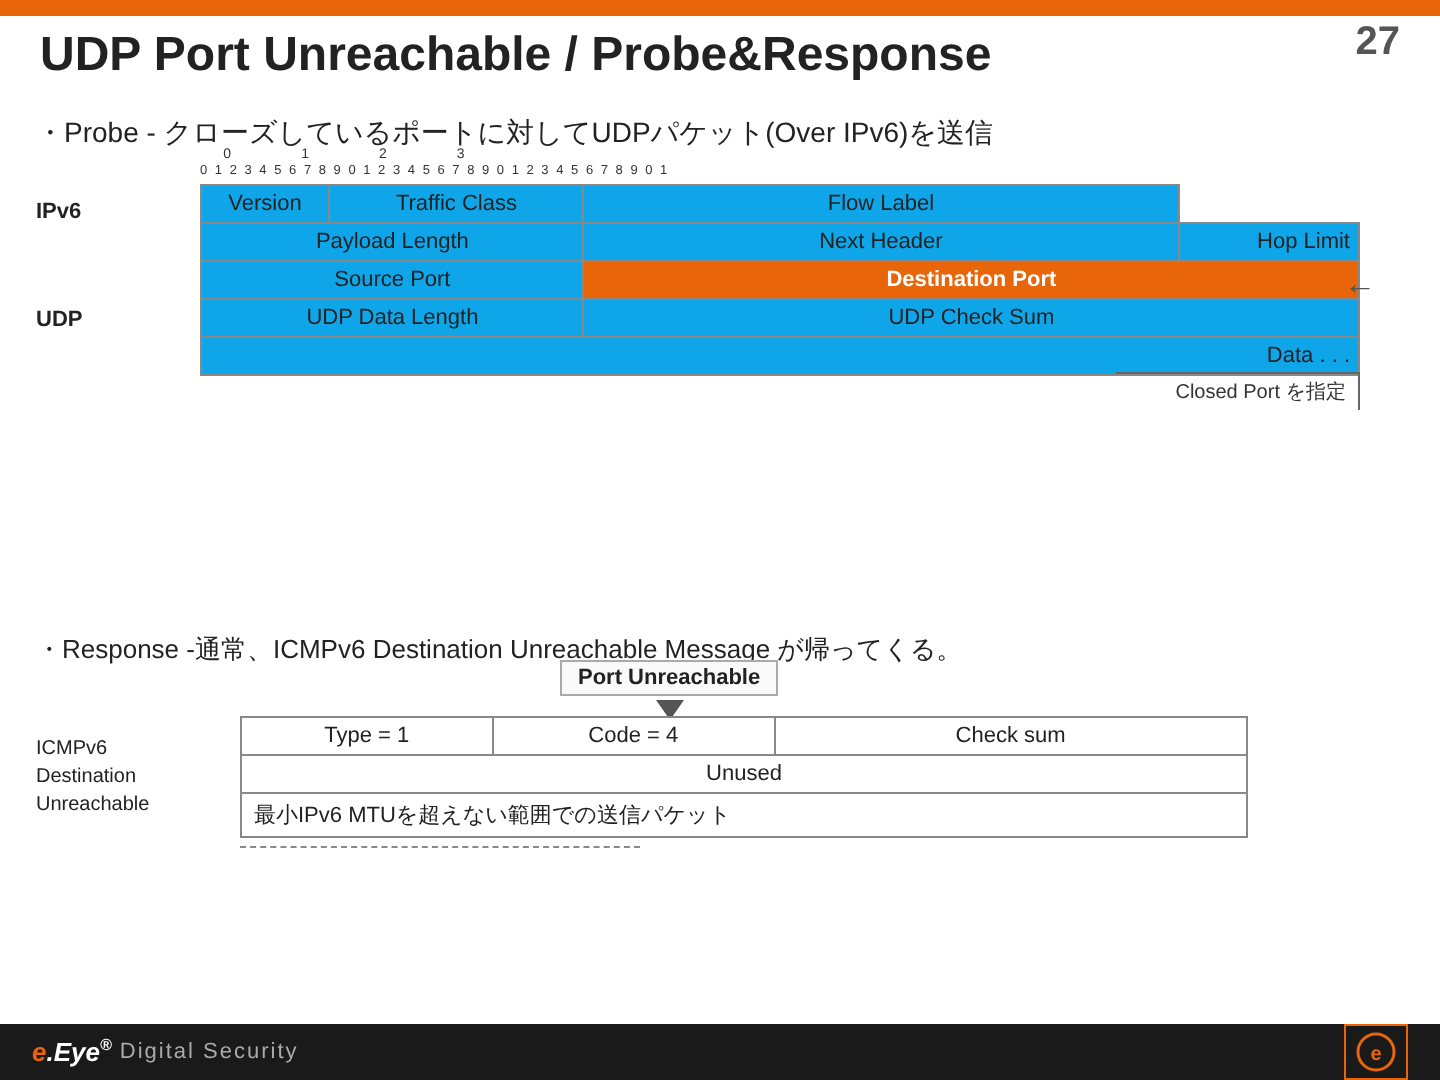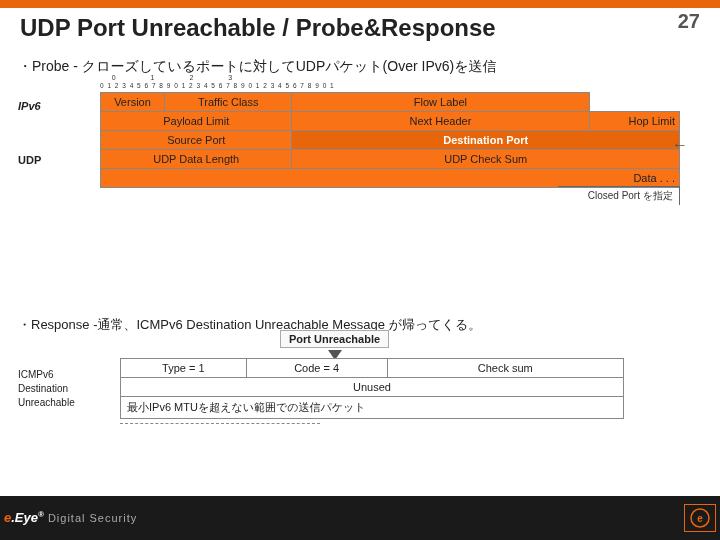--- a/index.html
+++ b/index.html
@@ -49,34 +49,34 @@
 
     .section1 { top: 58px; left: 18px; }
 
     
     .proto-label {
       position: absolute;
       font-size: 11px;
       font-weight: bold;
       color: #222;
     }
-    .ipv6-label { top: 100px; left: 18px; font-style: italic; }
+    .ipv6-label { top: 100px; left: 18px; }
     .udp-label  { top: 154px; left: 18px; }
 
     
     .pkt-table {
       border-collapse: collapse;
       width: 100%;
       font-size: 11px;
     }
     .pkt-table td {
       border: 1px solid #888;
       text-align: center;
       padding: 3px 4px;
-      background: #f97316;
+      background: #0ea5e9;
       font-size: 11px;
       color: #222;
       white-space: nowrap;
     }
     .pkt-table td.dest-port {
       background: #e8650a;
       color: #fff;
       font-weight: bold;
       margin-left: 35px;
     }
@@ -129,25 +129,25 @@
       left: 18px;
       font-size: 10px;
       color: #222;
       line-height: 1.4;
     }
 
     
     .bottom-bar {
       position: absolute;
       bottom: 0; left: 0; right: 0;
-      height: 44px;
+      height: 28px;
       background: #1a1a1a;
       display: flex;
       align-items: center;
-      padding: 0 4px;
+      padding: 0 16px;
     }
     .bottom-logo {
       color: #fff;
       font-size: 13px;
       font-style: italic;
       font-weight: bold;
     }
     .bottom-logo sup { font-size: 8px; }
     .bottom-tagline {
       color: #aaa;
@@ -191,21 +191,21 @@
   </div>
 
   <table class="pkt-table">
     <tbody>
         <tr>
       <td style="width:12%;">Version</td>
       <td style="width:25%;">Traffic Class</td>
       <td style="width:63%;">Flow Label</td>
     </tr>
     <tr>
-      <td colspan="2" style="width:37%;">Payload Limit</td>
+      <td colspan="2" style="width:37%;">Payload Length</td>
       <td style="width:25%;">Next Header</td>
       <td style="width:38%;padding-left:39px;">Hop Limit</td>
     </tr>
     <tr>
       <td colspan="2" style="width:50%;">Source Port</td>
       <td colspan="2" class="dest-port">Destination Port</td>
     </tr>
     <tr>
       <td colspan="2" style="width:50%;">UDP Data Length</td>
       <td colspan="2" style="width:50%;">UDP Check Sum</td>

